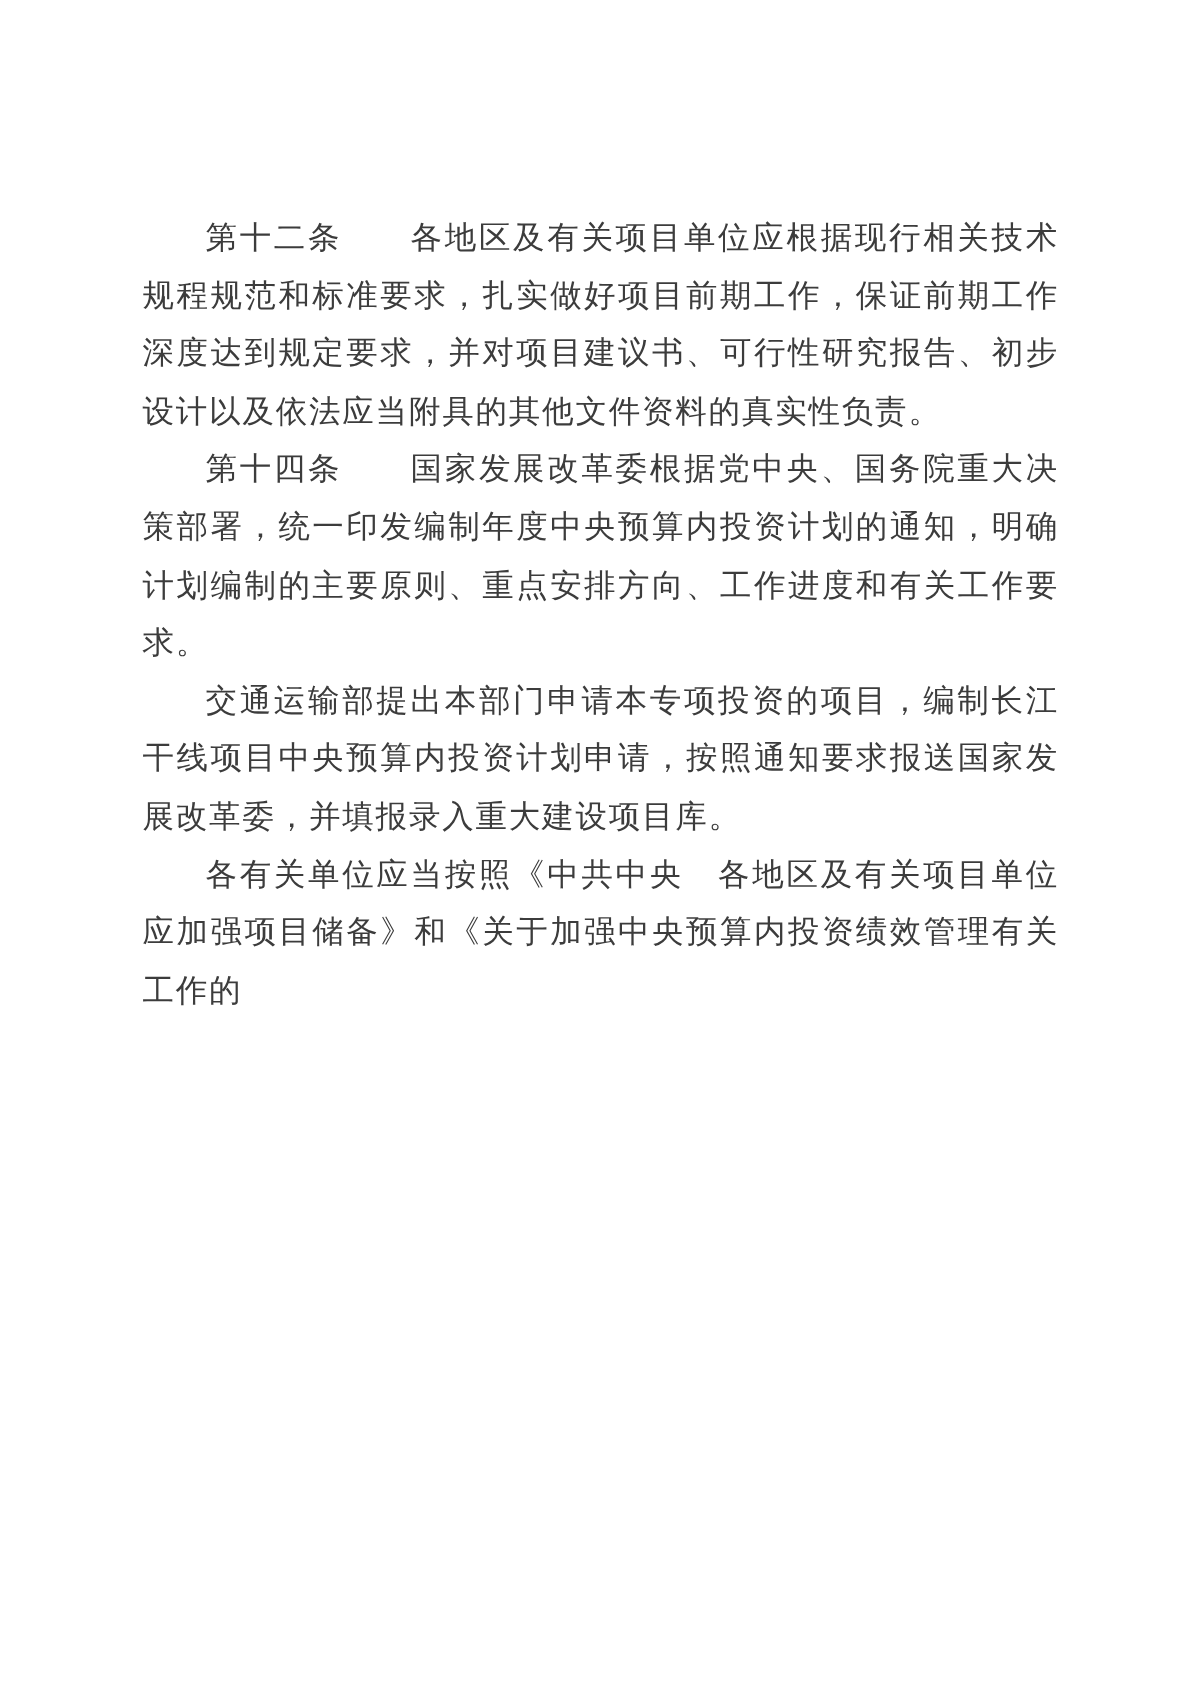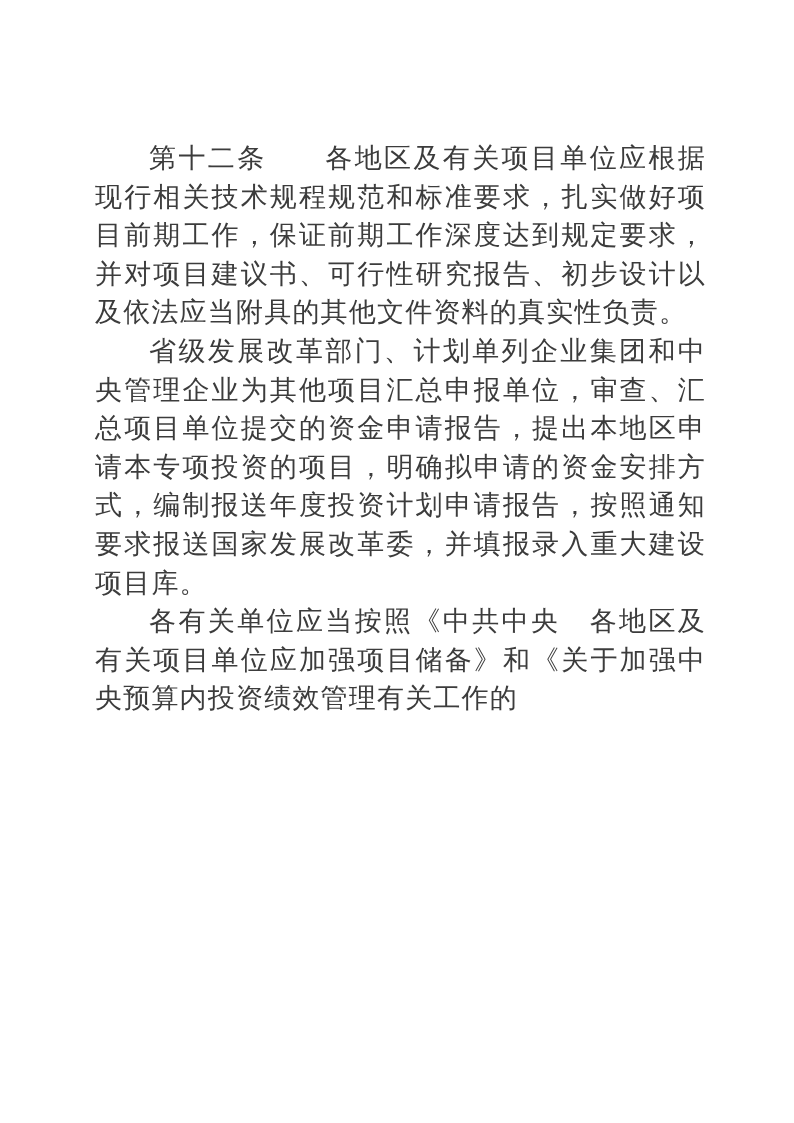--- a/index.html
+++ b/index.html
@@ -17,32 +17,33 @@
   .text-block {
     position: absolute;
     left: 95px;
     top: 139px;
     width: 611px;
   }
   .para {
     margin: 0;
     padding: 0;
     font-family: "Liberation Serif", "DejaVu Serif", serif;
-    font-size: 27px;
+    font-size: 21px;
     line-height: 38.6px;
     letter-spacing: 1.2px;
     color: #3c3c3c;
     text-align: justify;
     text-justify: inter-ideograph;
     text-indent: 2em;
     word-break: break-all;
   }
 </style>
 </head>
 <body>
 
 <div class="page">
   <div class="text-block">
     <p class="para">第十二条　　各地区及有关项目单位应根据现行相关技术规程规范和标准要求，扎实做好项目前期工作，保证前期工作深度达到规定要求，并对项目建议书、可行性研究报告、初步设计以及依法应当附具的其他文件资料的真实性负责。</p>
-    <p class="para">省级发展改革部门、计划单列企业集团和中央管理企业为其他项目汇总申报单位，审查、汇总项目单位提交的资金申请报告，提出本地区申请本专项投资的项目，明确拟申请的资金安排方式，编制报送年度投资计划申请报告，按照通知要求报送国家发展改革委，并填报录入重大建设项目库。</p>
+    <p class="para">第十四条　　国家发展改革委根据党中央、国务院重大决策部署，统一印发编制年度中央预算内投资计划的通知，明确计划编制的主要原则、重点安排方向、工作进度和有关工作要求。</p>
+    <p class="para">交通运输部提出本部门申请本专项投资的项目，编制长江干线项目中央预算内投资计划申请，按照通知要求报送国家发展改革委，并填报录入重大建设项目库。</p>
     <p class="para">各有关单位应当按照《中共中央　各地区及有关项目单位应加强项目储备》和《关于加强中央预算内投资绩效管理有关工作的</p>
   </div>
 </div>
 
 </body></html>

